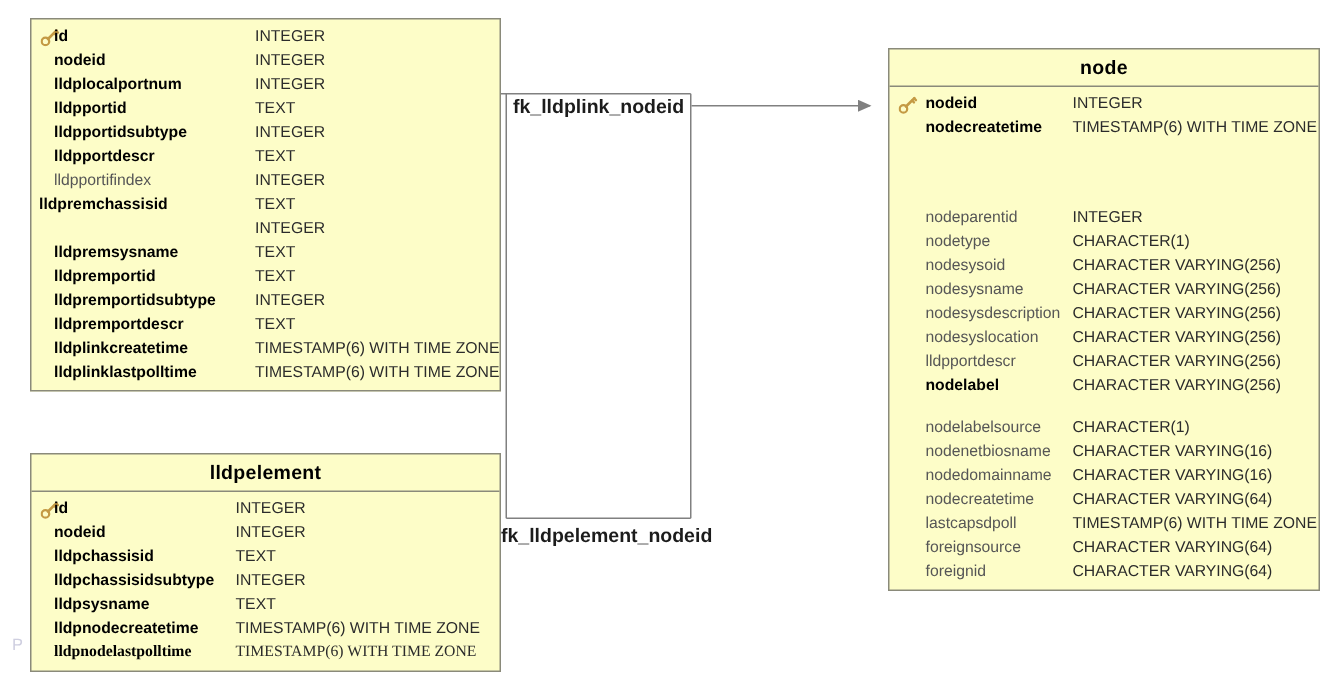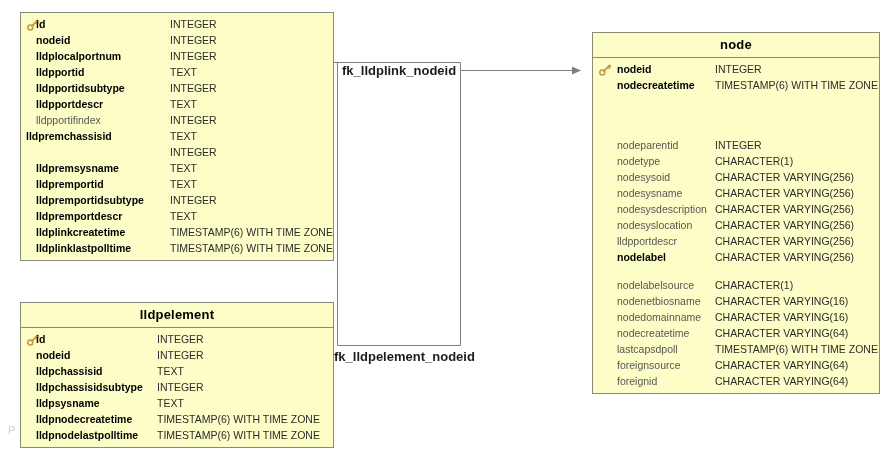--- a/index.html
+++ b/index.html
@@ -248,21 +248,21 @@
           <div class="field-row nn" style="position: relative;">
             <span class="field-keycell"></span>
             <span class="field-name" style="position: absolute; left: 15px;">lldpsysname</span>
             <span class="field-type" style="left: 136px;">TEXT</span>
           </div>
           <div class="field-row nn" style="position: relative;">
             <span class="field-keycell"></span>
             <span class="field-name" style="position: absolute; left: 15px;">lldpnodecreatetime</span>
             <span class="field-type" style="left: 136px;">TIMESTAMP(6) WITH TIME ZONE</span>
           </div>
-          <div class="field-row nn" style="position: relative;">
+          <div class="field-row nn" style="position: relative; font-family: Liberation Serif, serif;">
             <span class="field-keycell"></span>
             <span class="field-name" style="position: absolute; left: 15px;">lldpnodelastpolltime</span>
             <span class="field-type" style="left: 136px;">TIMESTAMP(6) WITH TIME ZONE</span>
           </div>
         </div>
       </div>
       <div class="entity" style="left: 592px; top: 32px; width: 288px;">
         <div class="entity-title">node</div>
         <div class="entity-body">
           <div class="field-row nn" style="position: relative;">

